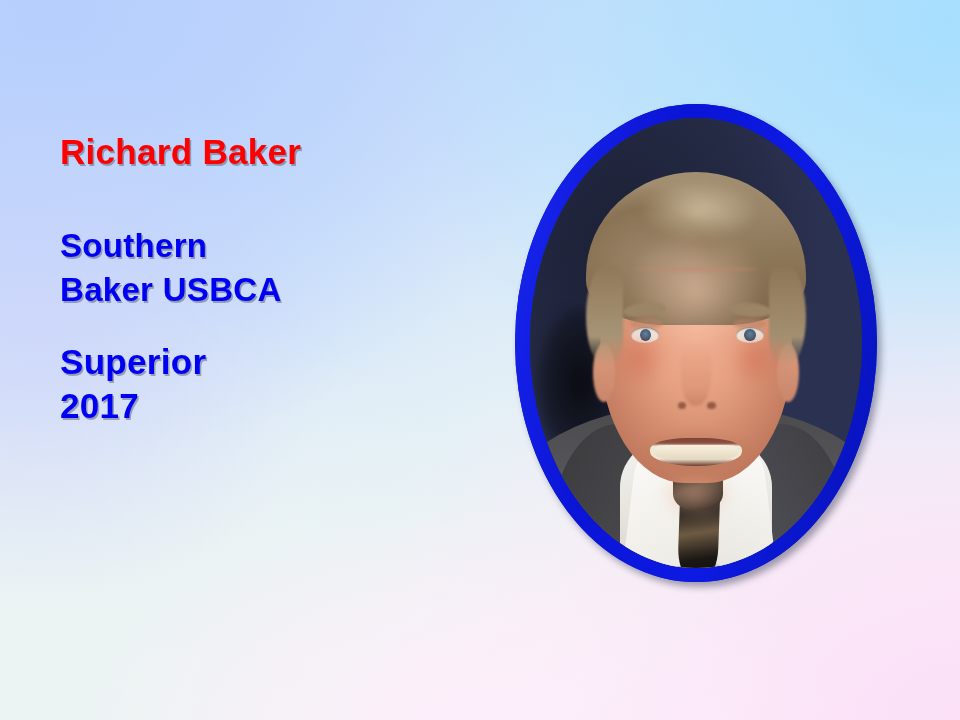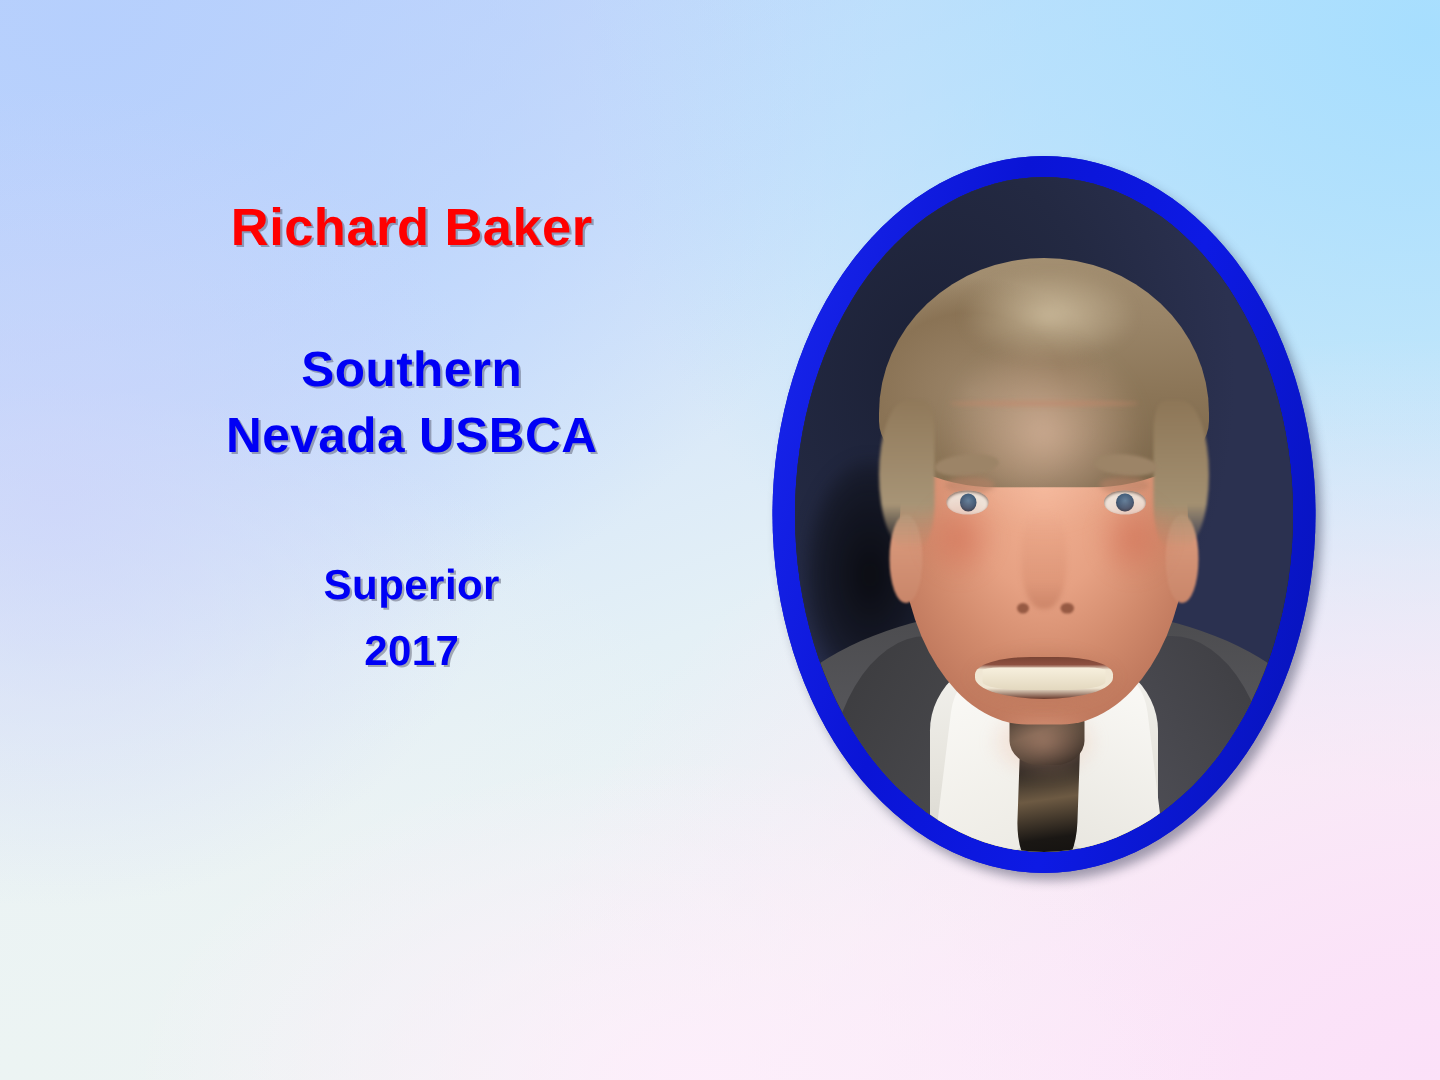--- a/index.html
+++ b/index.html
@@ -36,47 +36,46 @@
   .bg-tl { background: radial-gradient(ellipse 760px 640px at 6% 2%, rgba(181,207,253,0.95) 0%, rgba(181,207,253,0.55) 38%, rgba(181,207,253,0) 70%); }
   .bg-tr { background: radial-gradient(ellipse 780px 700px at 99% 3%, rgba(166,222,254,0.98) 0%, rgba(172,224,253,0.6) 38%, rgba(172,224,253,0) 72%); }
   .bg-bl { background: radial-gradient(ellipse 740px 620px at 1% 99%, rgba(236,244,243,0.98) 0%, rgba(237,243,243,0.6) 40%, rgba(237,243,243,0) 74%); }
   .bg-br { background: radial-gradient(ellipse 820px 660px at 99% 99%, rgba(251,224,248,0.98) 0%, rgba(251,228,248,0.6) 40%, rgba(251,228,248,0) 74%); }
   .bg-bc { background: radial-gradient(ellipse 520px 300px at 48% 100%, rgba(253,238,251,0.95) 0%, rgba(253,238,251,0) 72%); }
   .bg-ml { background: radial-gradient(ellipse 420px 380px at 4% 46%, rgba(205,212,250,0.75) 0%, rgba(205,212,250,0) 72%); }
 
   
   #text-block {
     position: absolute;
-    left: 72px;
+    left: 60px;
     top: 130px;
     width: 405px;
-    text-align: center;
     z-index: 5;
   }
   .line {
     font-weight: bold;
     letter-spacing: 0.3px;
     text-shadow: 1.5px 1.5px 0 rgba(60,60,80,0.40);
     white-space: nowrap;
   }
   #name-line {
     color: #ff0000;
     font-size: 35px;
     line-height: 44px;
     margin-bottom: 50px;
   }
   .assoc {
     color: #0000f5;
     font-size: 33px;
     line-height: 44px;
   }
-  #assoc-block { margin-bottom: 56px; }
+  #assoc-block { margin-bottom: 28px; }
   .award {
     color: #0000f5;
-    font-size: 28px;
+    font-size: 35px;
     line-height: 44px;
   }
 
   
   #portrait-frame {
     position: absolute;
     left: 515px;
     top: 104px;
     width: 362px;
     height: 478px;
@@ -433,21 +432,21 @@
   <div class="bg-tint bg-br"></div>
   <div class="bg-tint bg-bc"></div>
   <div class="bg-tint bg-ml"></div>
 
   <div id="text-block">
 
     <div class="line" id="name-line">Richard Baker</div>
 
     <div id="assoc-block">
       <div class="line assoc">Southern</div>
-      <div class="line assoc">Nevada USBCA</div>
+      <div class="line assoc">Baker USBCA</div>
     </div>
 
     <div id="award-block">
       <div class="line award">Superior</div>
       <div class="line award">2017</div>
     </div>
 
   </div>
 
   <div id="portrait-frame">

